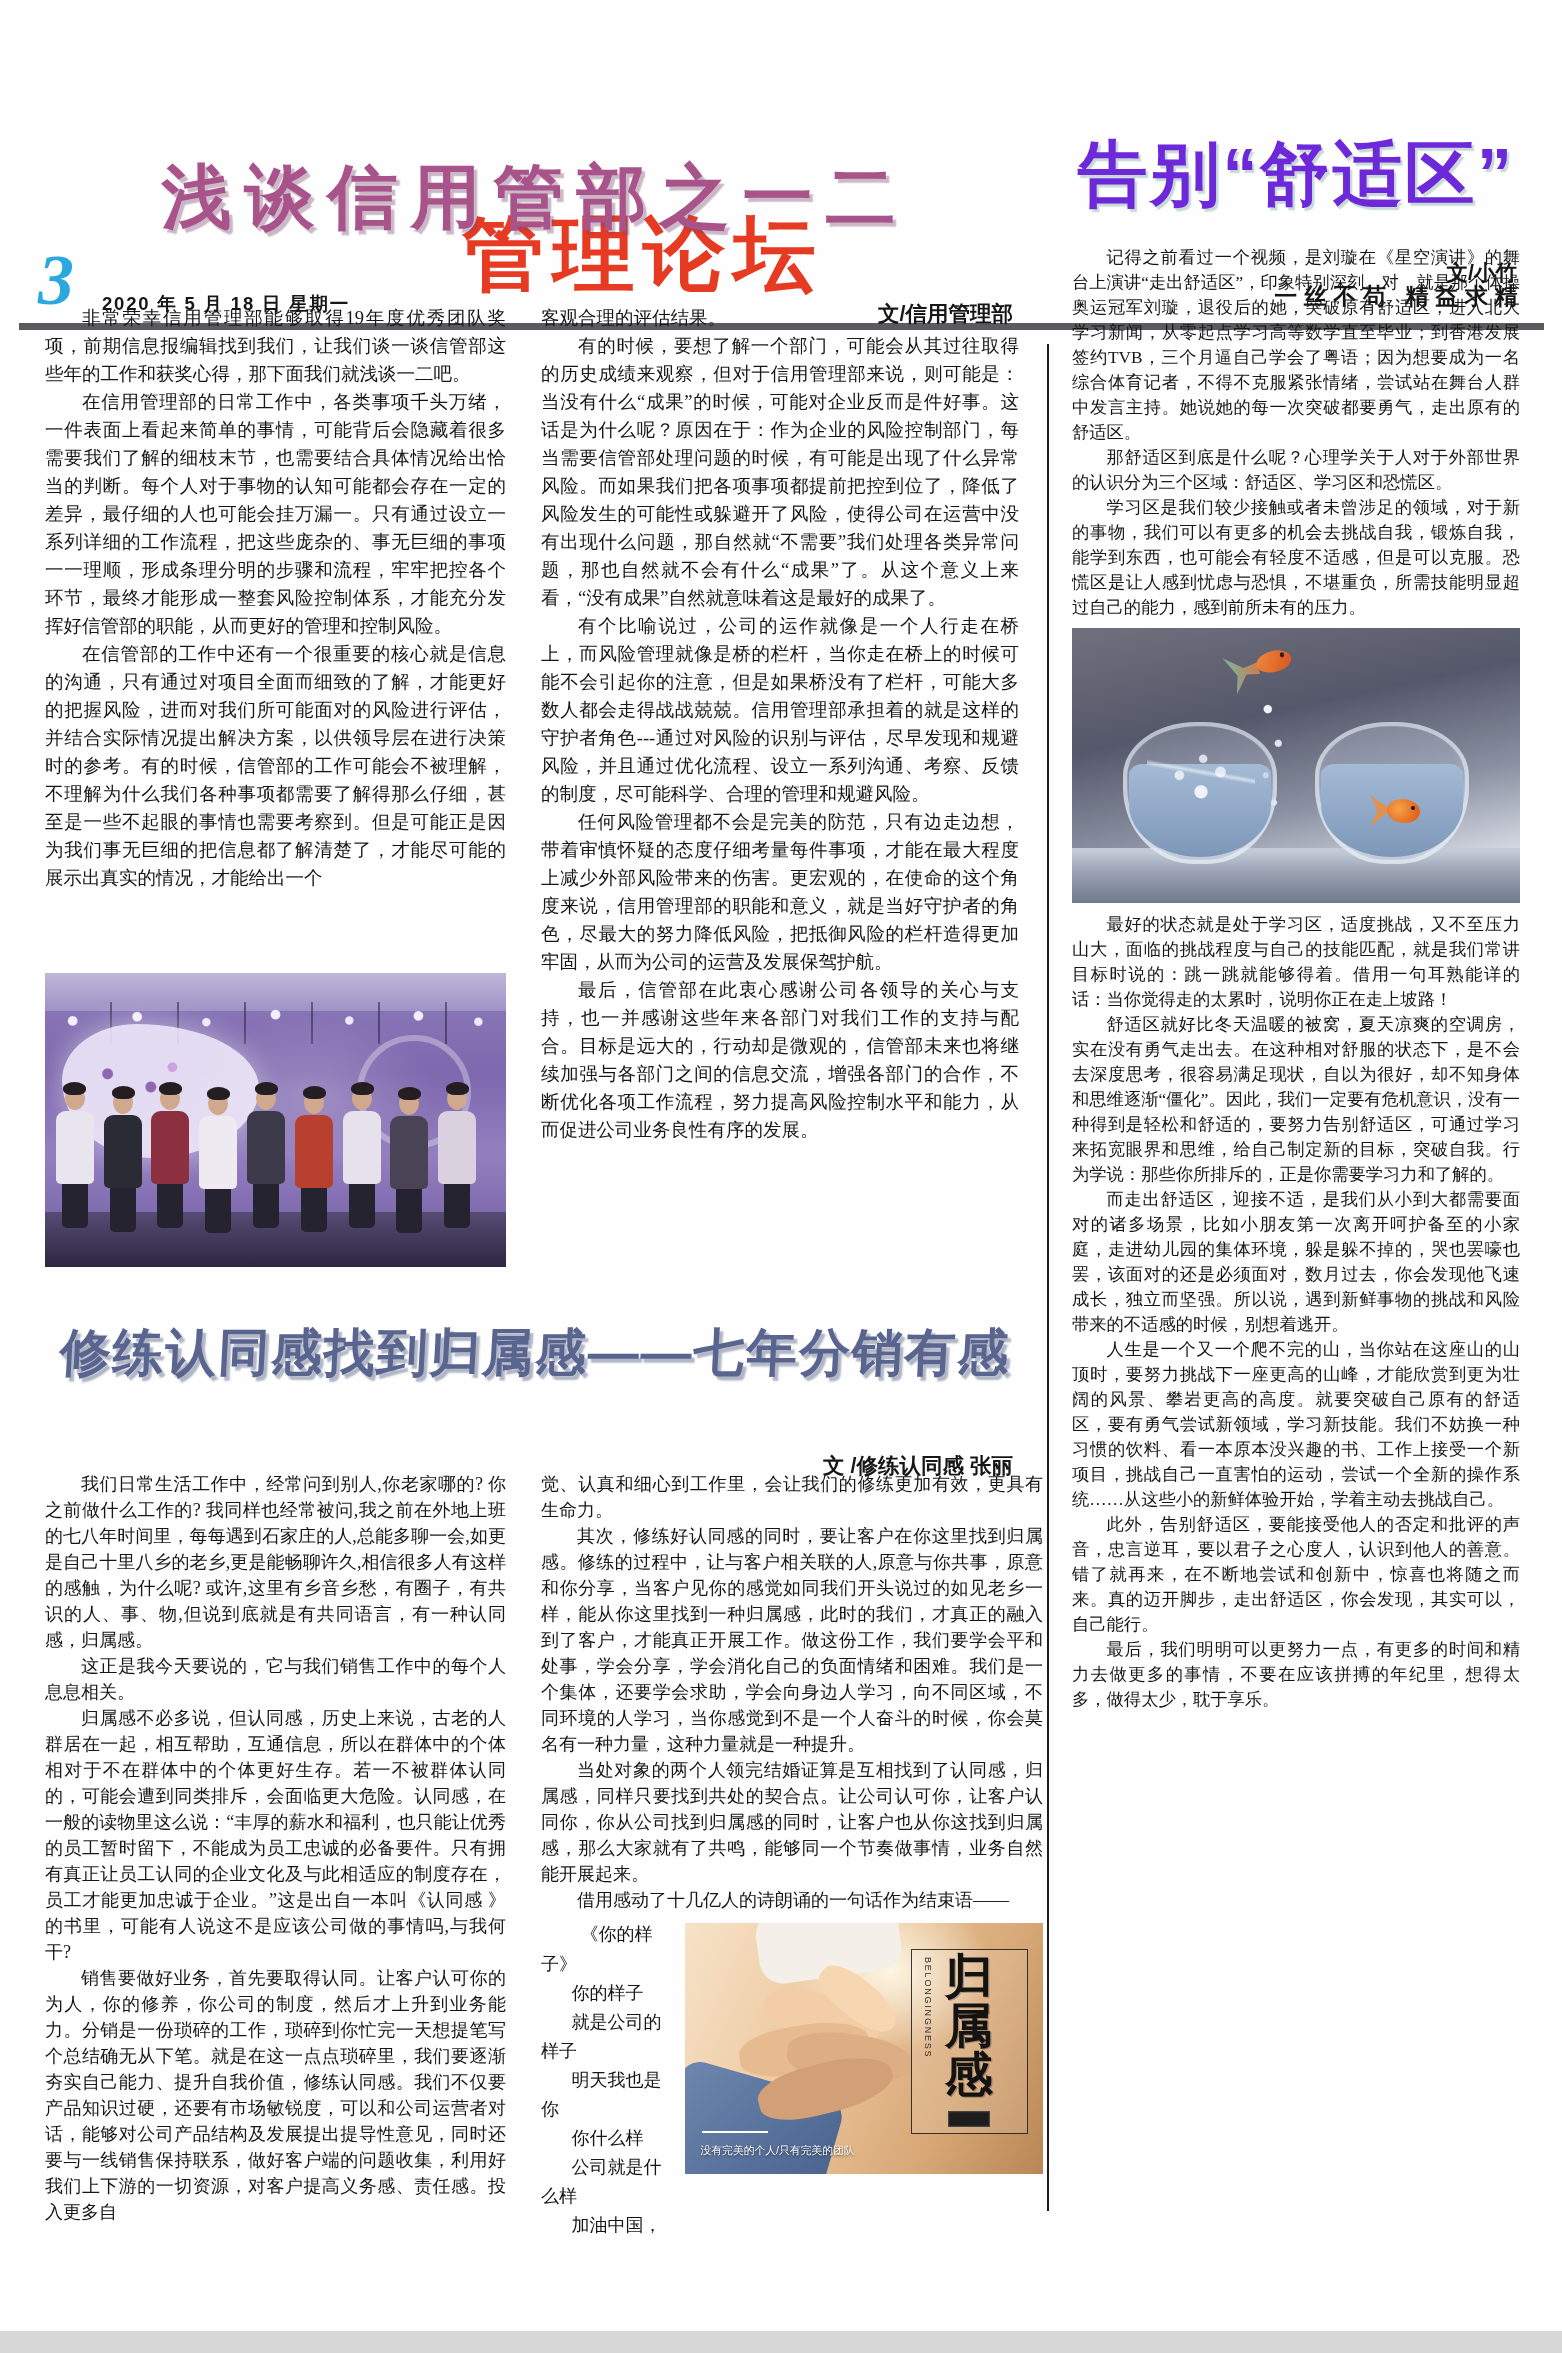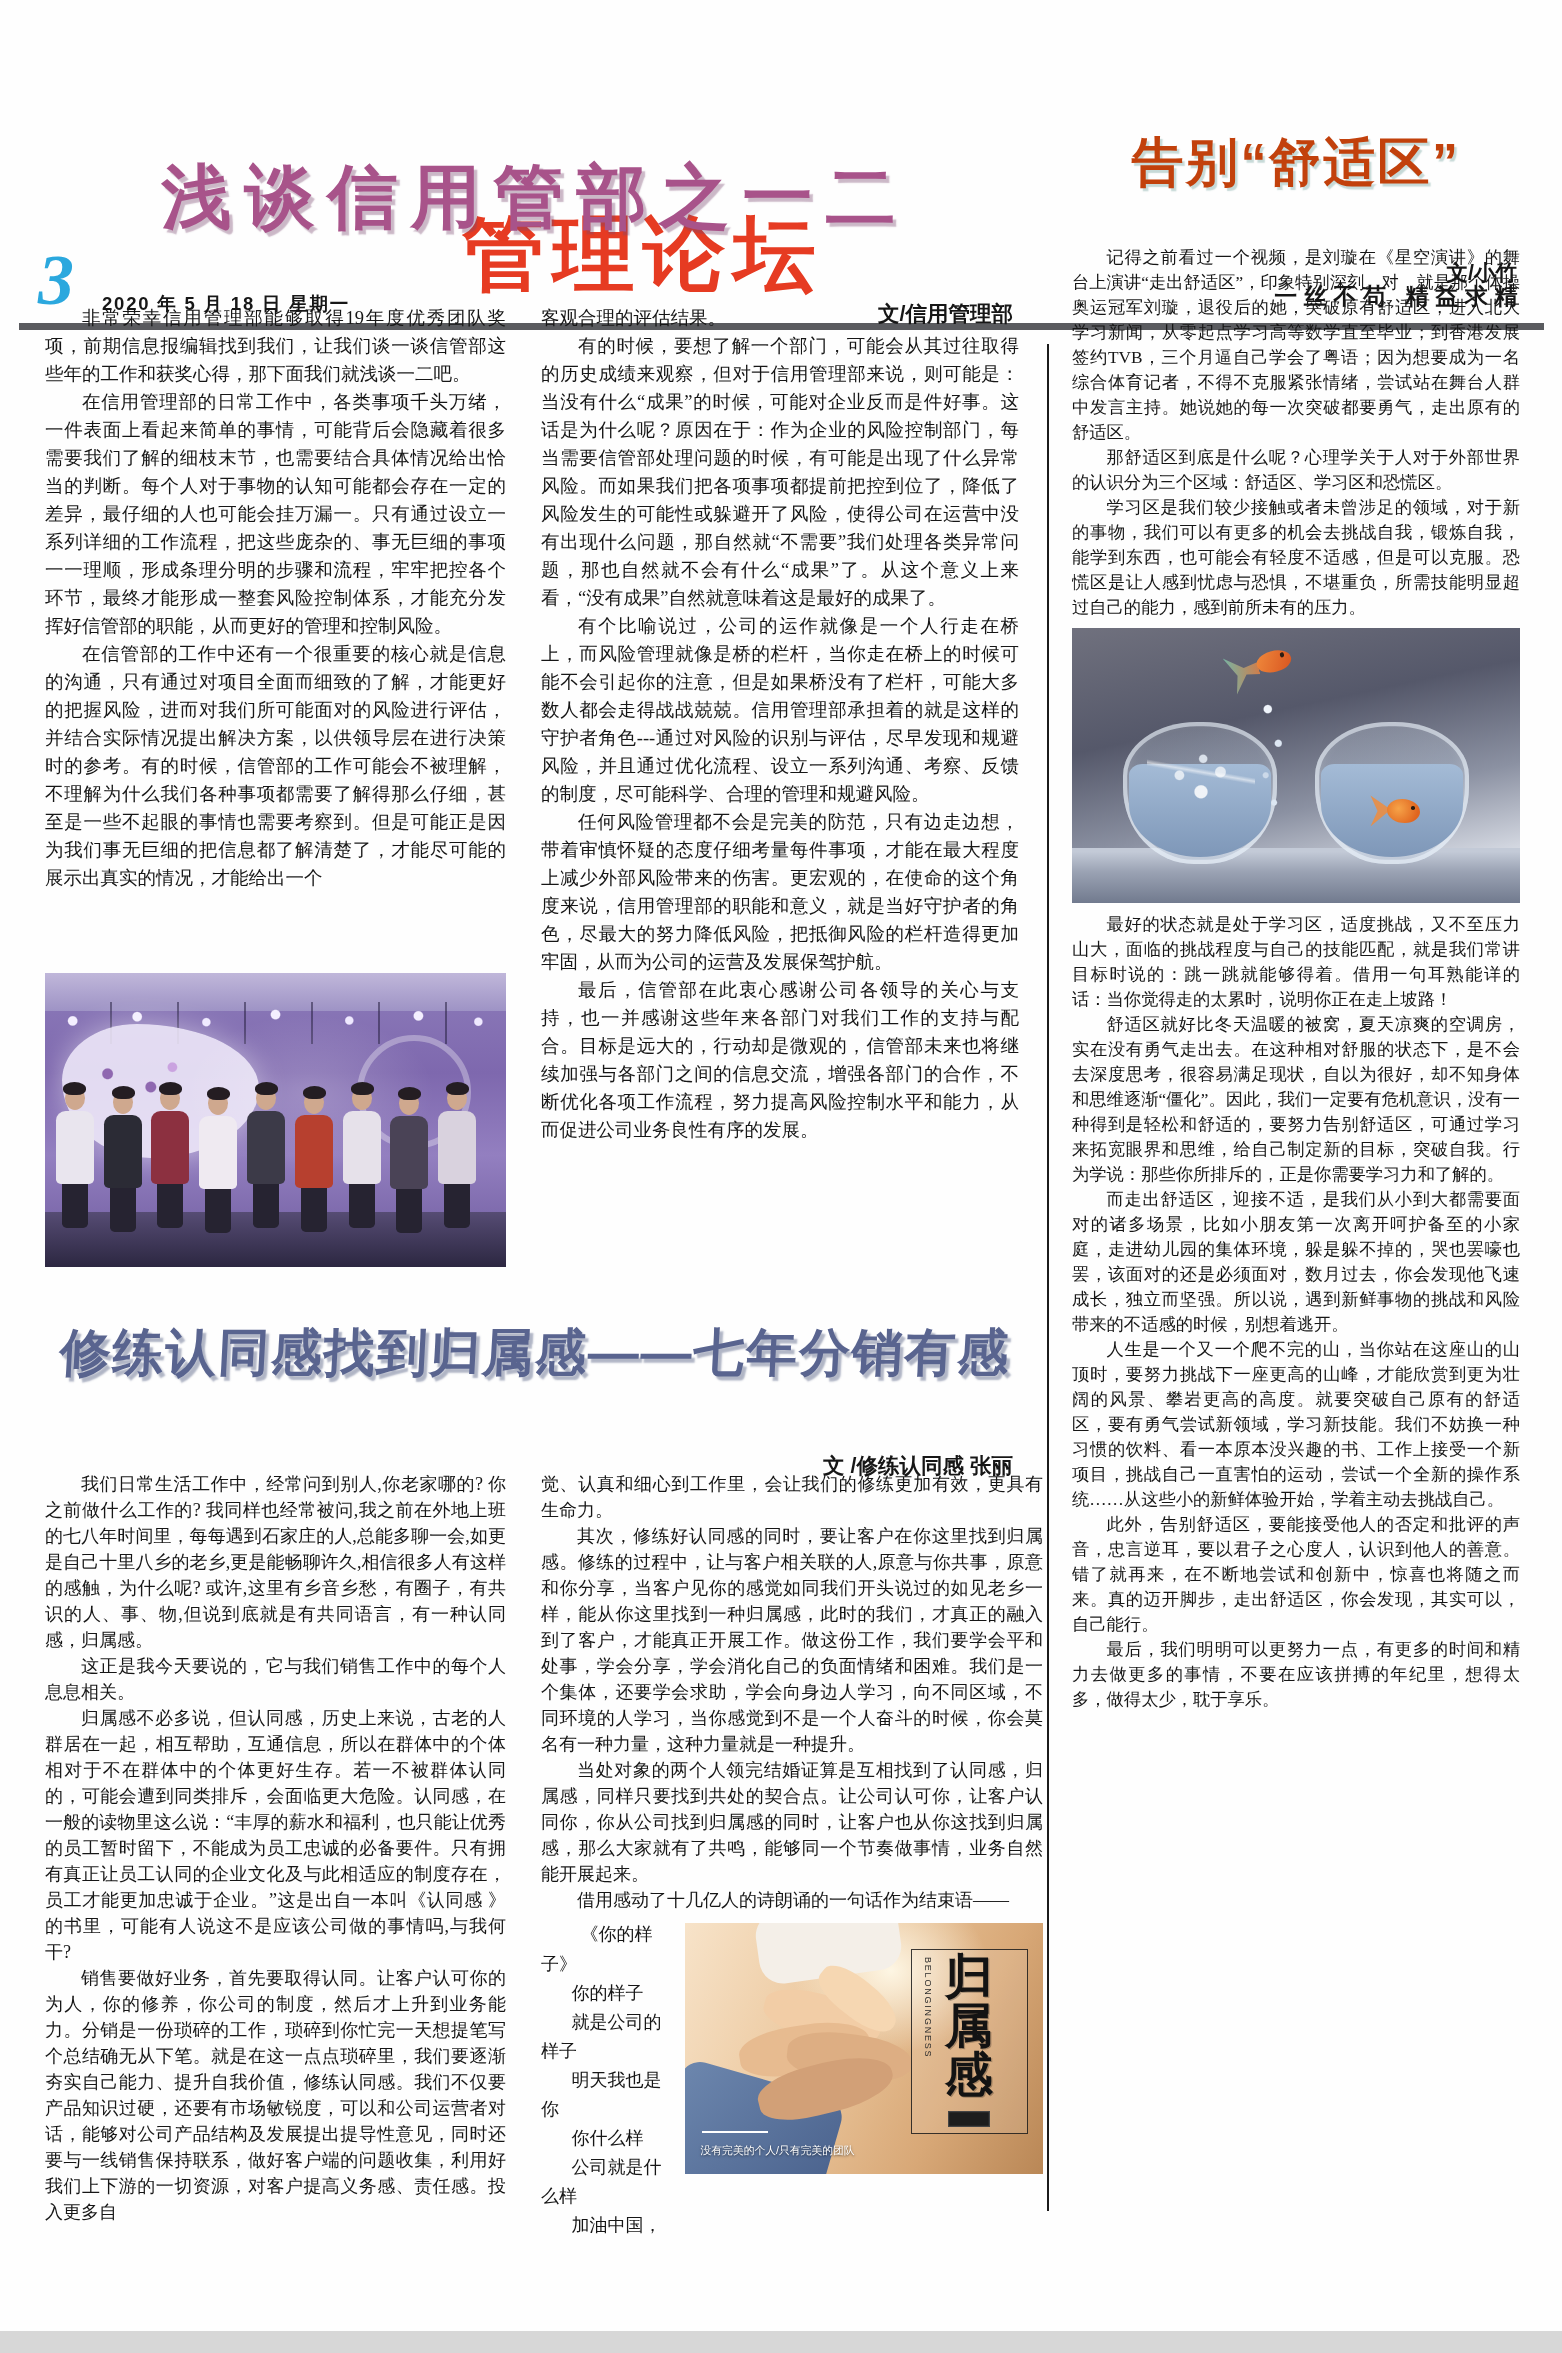--- a/index.html
+++ b/index.html
@@ -114,22 +114,22 @@
       text-shadow:1.2px 1.2px 0.6px rgba(0,0,0,.25);}
   .p3-en{position:absolute;left:3.6px;top:7.2px;writing-mode:vertical-rl;font-size:9px;letter-spacing:1.8px;
       color:#2c2c2c;font-family:"Liberation Sans","DejaVu Sans",sans-serif;}
   .p3-seal{position:absolute;left:50%;bottom:6px;transform:translateX(-50%);width:42px;height:15.5px;
       background:#1d1d1d;box-shadow:inset 0 0 0 1.2px #444;}
   .p3-caption{position:absolute;left:15.5px;bottom:10.8px;color:#fff;font-size:10.8px;
       font-family:"Liberation Sans","DejaVu Sans",sans-serif;text-shadow:0 0.6px 2.4px rgba(0,0,0,.65);}
   .p3-caption:before{content:"";position:absolute;left:1.2px;top:-6px;width:66px;height:1.8px;background:#fff;}
 
   
-  .a2-title{position:absolute;left:1072px;width:448px;top:128px;text-align:center;font-size:52px;
-      font-weight:bold;color:#c2410c;letter-spacing:2.4px;
+  .a2-title{position:absolute;left:1072px;width:448px;top:128px;text-align:center;font-size:70px;
+      font-weight:bold;color:#6d28d9;letter-spacing:2.4px;
       font-family:"Liberation Sans","DejaVu Sans",sans-serif;
       text-shadow:2.4px 3px 1.2px rgba(80,140,135,.32);}
   .a2-byline{left:1072px;width:445px;top:210px;}
   .a2-body{position:absolute;left:1072px;top:245px;width:448px;height:1965px;overflow:hidden;
       font-size:17.3px;line-height:25px;}
 
   
   .photo2{position:relative;width:448px;height:275px;margin:8.4px 0;overflow:hidden;
       background:linear-gradient(168deg,#70717e 0%,#55586a 34%,#8b91a2 62%,#d7dbe4 86%,#c2c8d4 100%);}
   .p2-table{position:absolute;left:0;bottom:0;width:100%;height:55px;

